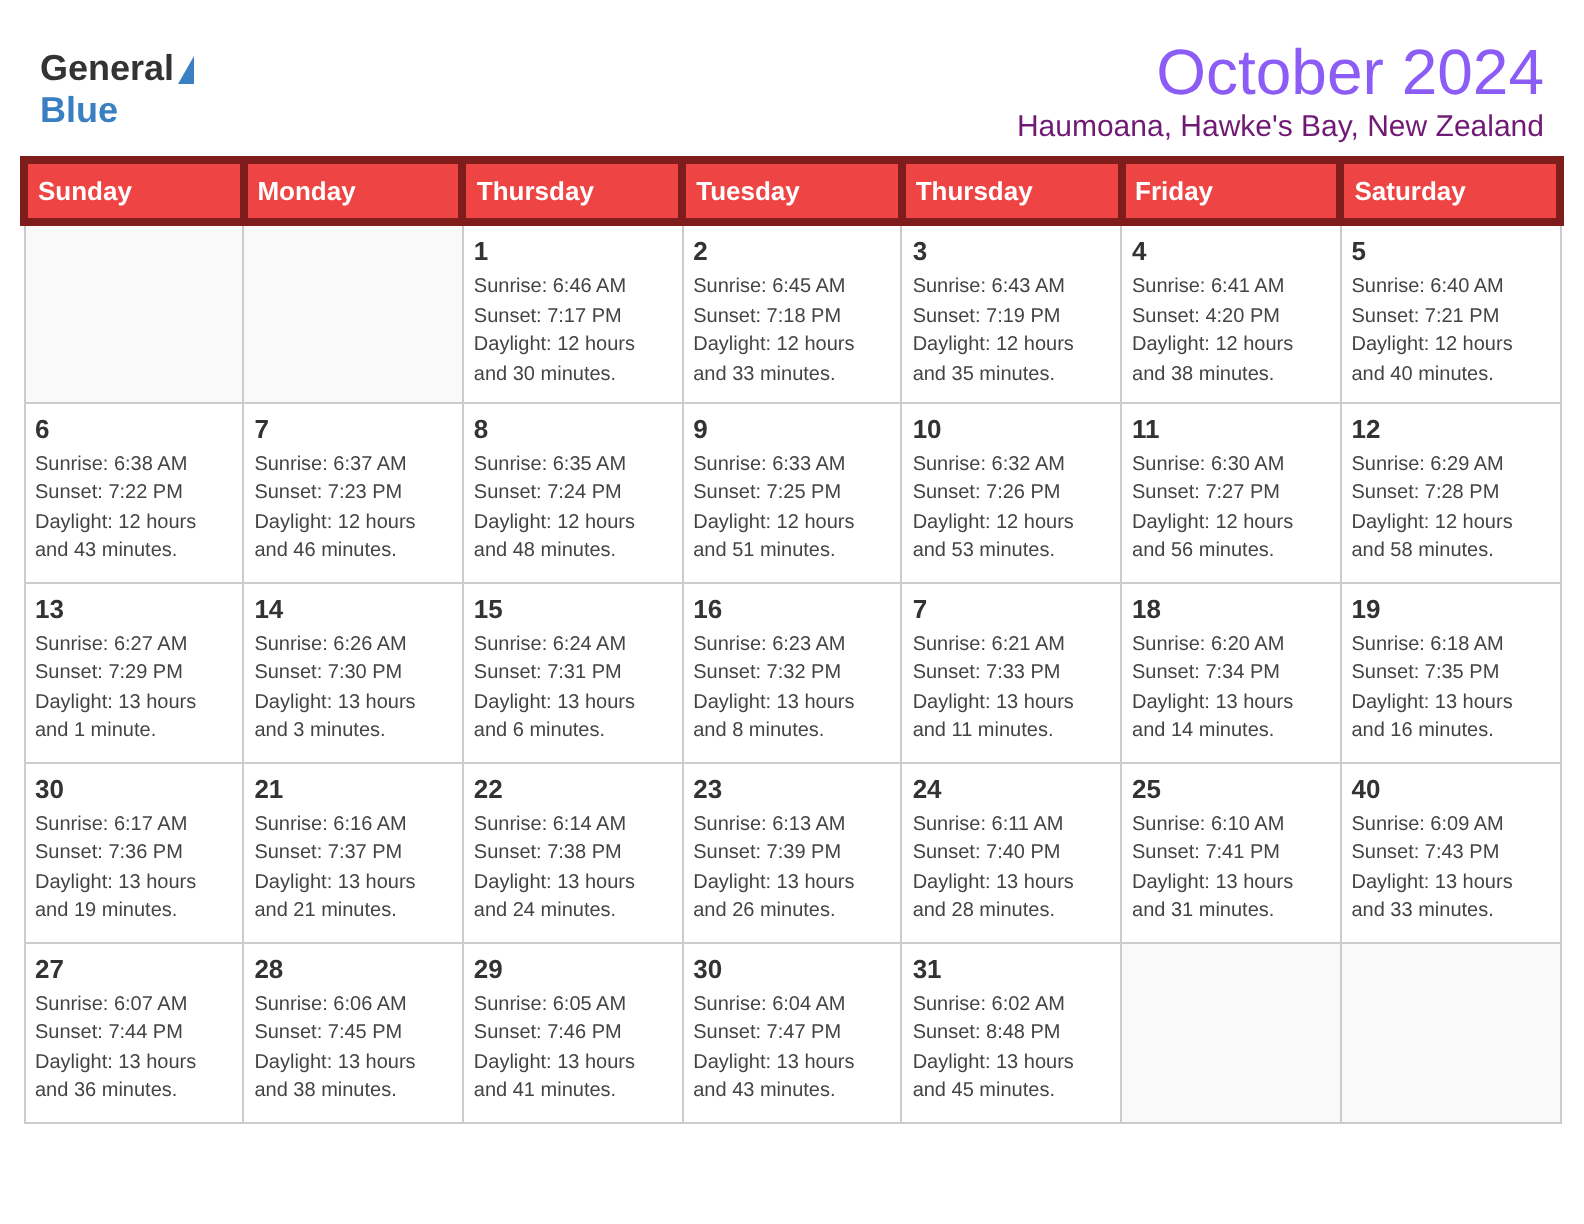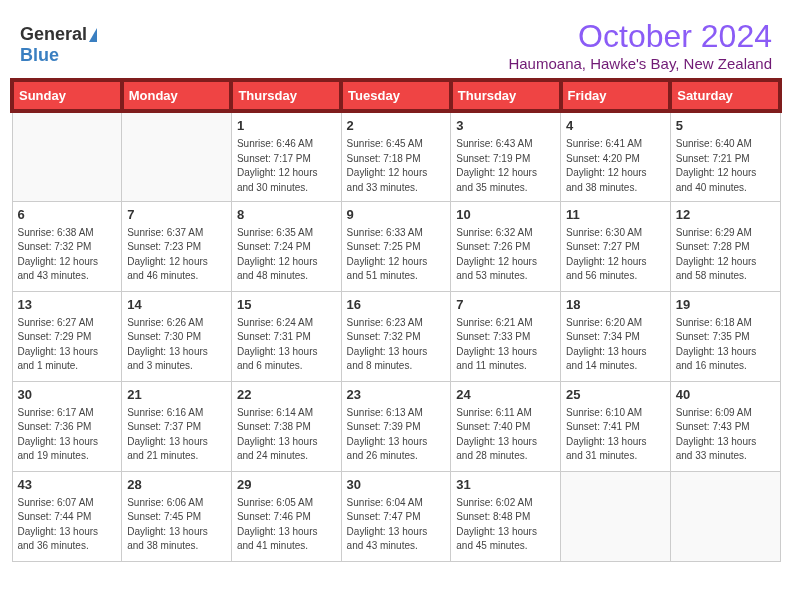--- a/index.html
+++ b/index.html
@@ -160,21 +160,21 @@
           <span class="day-number">5</span>
           <div class="day-info">Sunrise: 6:40 AM
 Sunset: 7:21 PM
 Daylight: 12 hours and 40 minutes.</div>
         </td>
       </tr>
       <tr class="week-row">
         <td>
           <span class="day-number">6</span>
           <div class="day-info">Sunrise: 6:38 AM
-Sunset: 7:32 PM
+Sunset: 7:22 PM
 Daylight: 12 hours and 43 minutes.</div>
         </td>
         <td>
           <span class="day-number">7</span>
           <div class="day-info">Sunrise: 6:37 AM
 Sunset: 7:23 PM
 Daylight: 12 hours and 46 minutes.</div>
         </td>
         <td>
           <span class="day-number">8</span>
@@ -290,21 +290,21 @@
         </td>
         <td>
           <span class="day-number">40</span>
           <div class="day-info">Sunrise: 6:09 AM
 Sunset: 7:43 PM
 Daylight: 13 hours and 33 minutes.</div>
         </td>
       </tr>
       <tr class="week-row">
         <td>
-          <span class="day-number">43</span>
+          <span class="day-number">27</span>
           <div class="day-info">Sunrise: 6:07 AM
 Sunset: 7:44 PM
 Daylight: 13 hours and 36 minutes.</div>
         </td>
         <td>
           <span class="day-number">28</span>
           <div class="day-info">Sunrise: 6:06 AM
 Sunset: 7:45 PM
 Daylight: 13 hours and 38 minutes.</div>
         </td>

